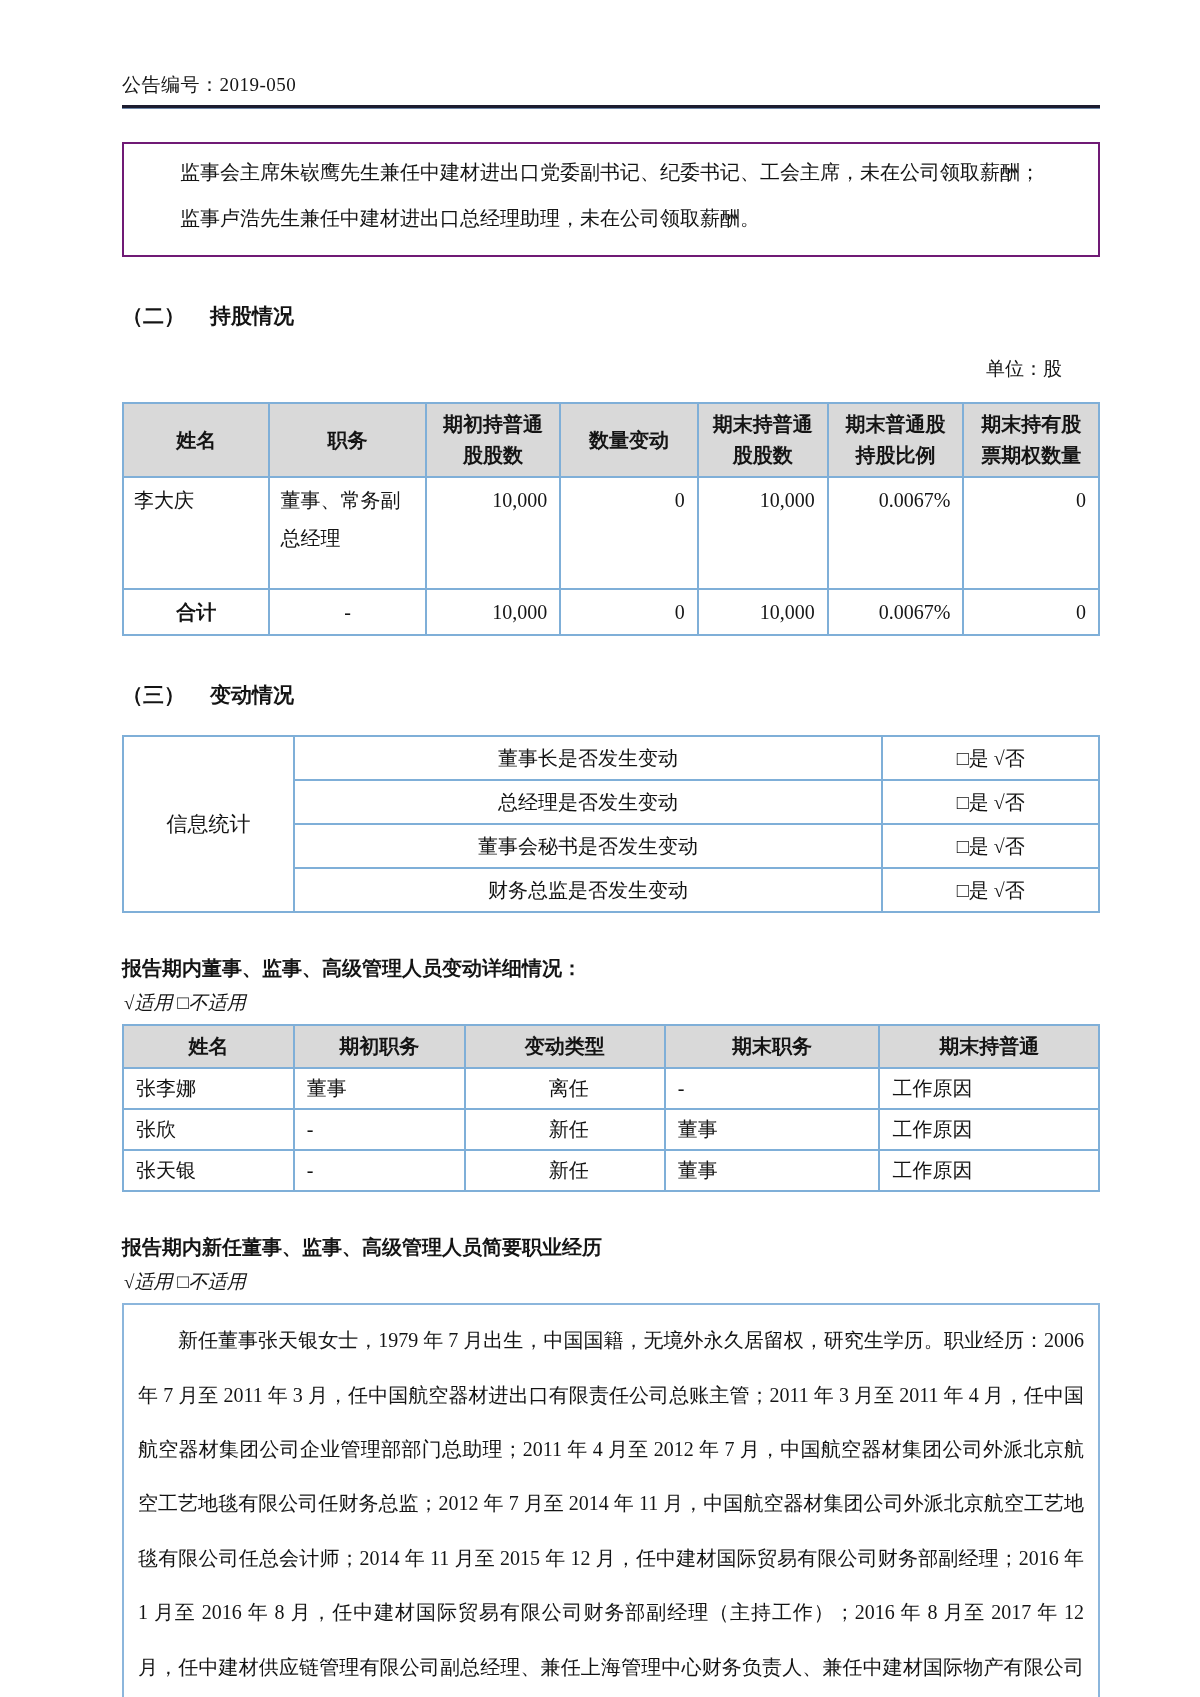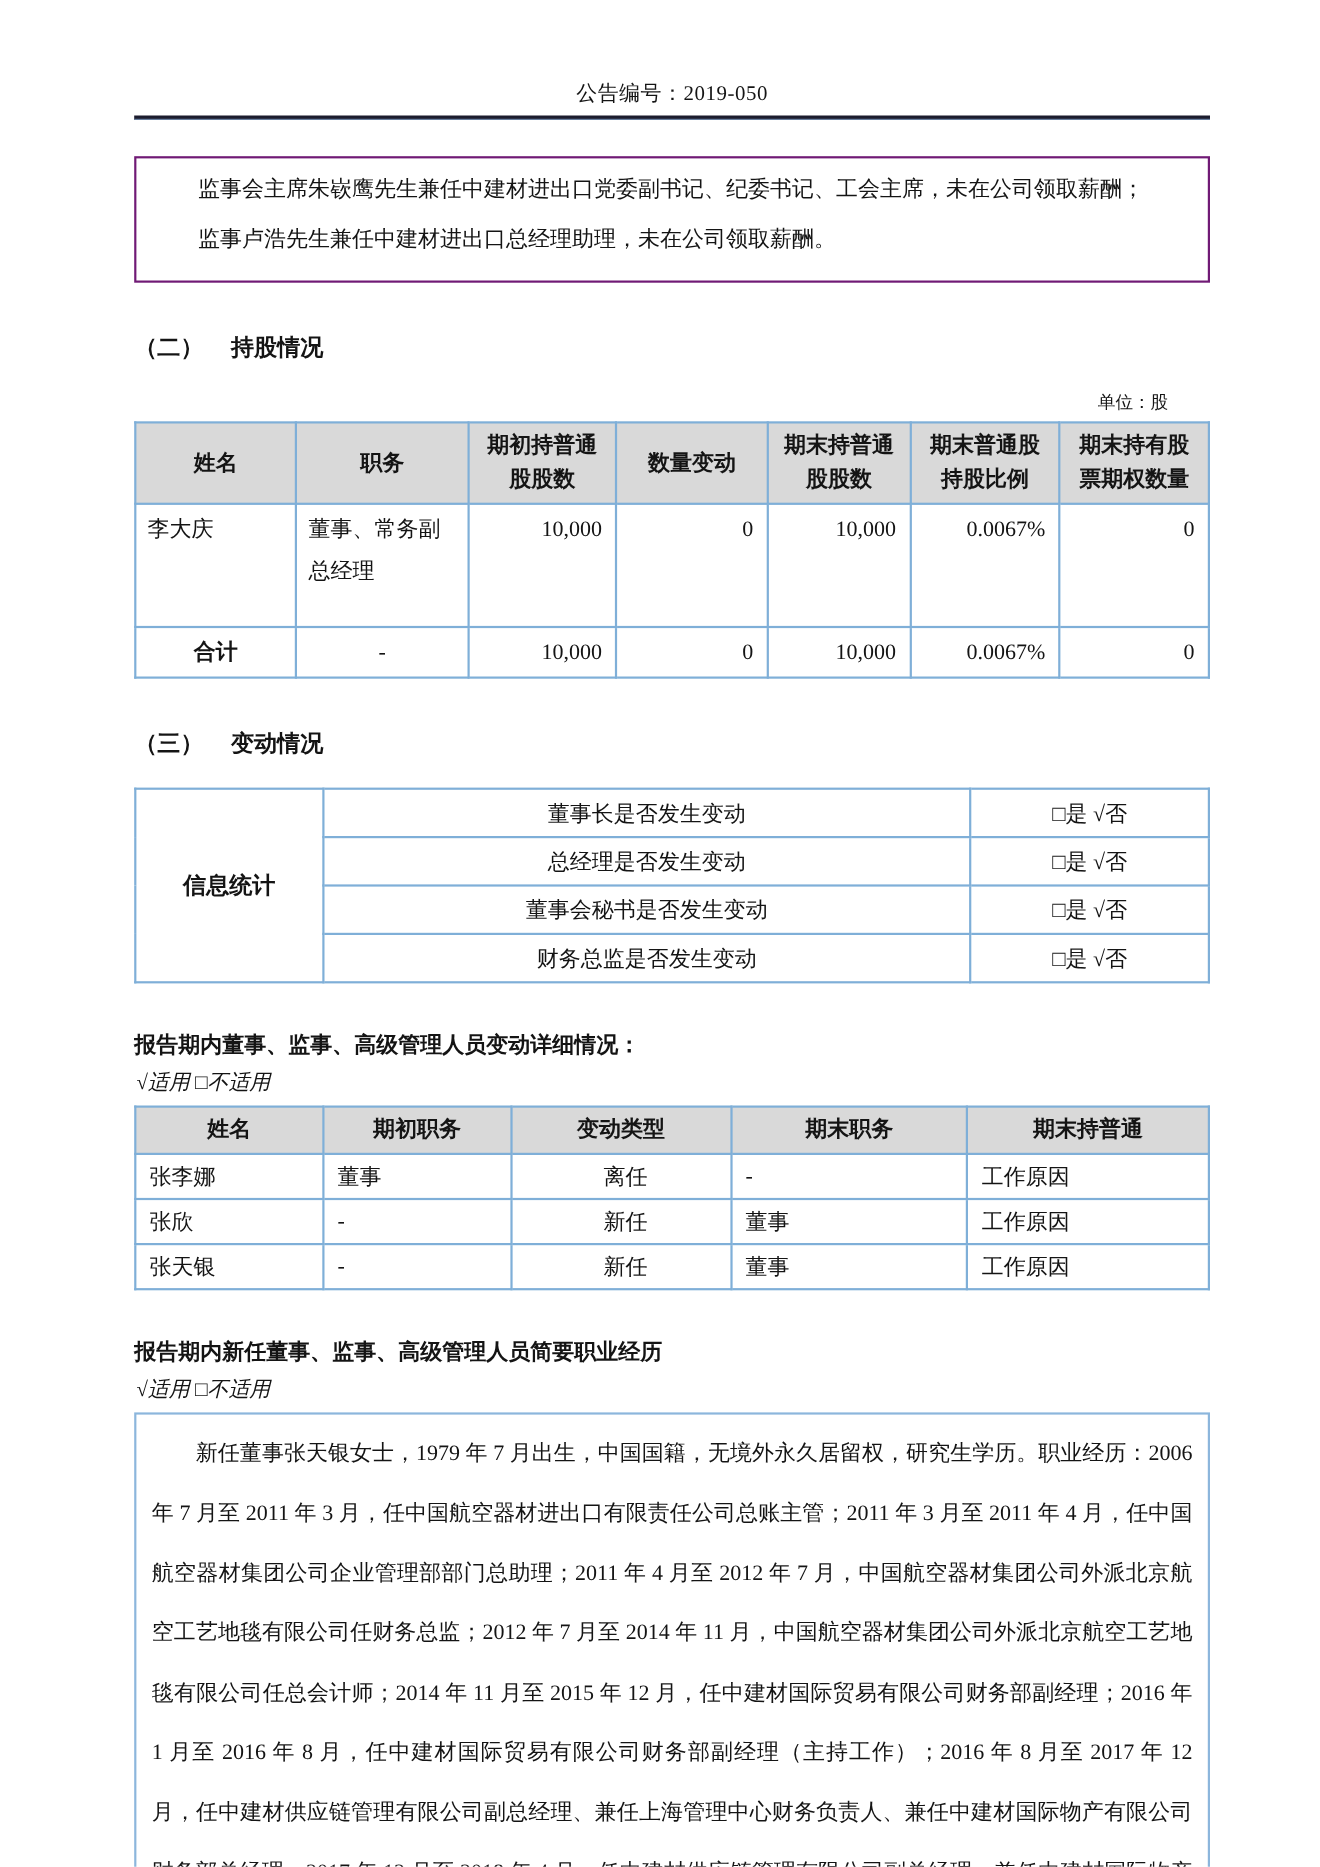--- a/index.html
+++ b/index.html
@@ -3,51 +3,51 @@
 <meta charset="utf-8">
 <style>
   html,body{margin:0;padding:0;}
   body{
     width:1200px;height:1697px;background:#ffffff;color:#141414;
     font-family:"Liberation Serif","DejaVu Serif",serif;
     position:relative;overflow:hidden;
   }
   .content{padding:0 100px 0 122px;}
   
-  .doc-header{padding-top:72px;text-align:center;font-size:19px;letter-spacing:.5px;}
+  .doc-header{padding-top:72px;text-align:left;font-size:19px;letter-spacing:.5px;}
   .header-rule{height:3px;background:#1c1c2e;margin-top:7px;border-bottom:1px solid #6d86a8;}
   
   .intro-box{
     margin-top:33px;border:2px solid #701a75;padding:6px 16px 14px 16px;
     font-size:20px;line-height:2.28;
   }
   .intro-box p{margin:0;text-indent:2em;}
   
   .sec-heading{margin-top:45px;font-weight:bold;font-size:21px;display:flex;}
   .sec-heading .num{width:88px;}
   
-  .unit-note{text-align:right;font-size:16px;margin:26px 38px 6px 0;}
+  .unit-note{text-align:right;font-size:19px;margin:26px 38px 20px 0;}
   
   table{width:100%;border-collapse:collapse;table-layout:fixed;}
   th,td{border:2px solid #7fafd8;}
   th{
     background:#d9d9d9;font-weight:bold;text-align:center;font-size:20px;
     padding:5px 2px;white-space:pre-line;line-height:1.55;
   }
   td{font-size:20px;padding:3px 8px;}
   
   .tbl-holding td{vertical-align:top;line-height:1.9;}
   .tbl-holding .cell-left{text-align:left;padding-left:10px;}
   .tbl-holding .cell-num{text-align:right;padding-right:12px;}
   .tbl-holding .cell-center{text-align:center;}
   .tbl-holding .total-name{font-weight:bold;text-align:center;}
   
   .tbl-stats{margin-top:26px;}
   .tbl-stats td{text-align:center;height:36px;vertical-align:middle;}
-  .tbl-stats .stats-label{font-weight:bold;font-size:21px;}
+  .tbl-stats .stats-label{font-weight:normal;font-size:21px;}
   
   .sub-heading{margin-top:42px;font-weight:bold;font-size:20px;}
   .applicable{font-size:19px;margin:8px 0 8px 2px;font-style:italic;}
   
   .tbl-change td{height:33px;vertical-align:middle;text-align:left;padding-left:12px;}
   .tbl-change .cell-center{text-align:center;padding-left:16px;}
   
   .career-box{
     margin-top:4px;border:2px solid #8cb6dc;padding:8px 14px 16px 14px;
     font-size:20px;line-height:2.72;text-align:justify;

